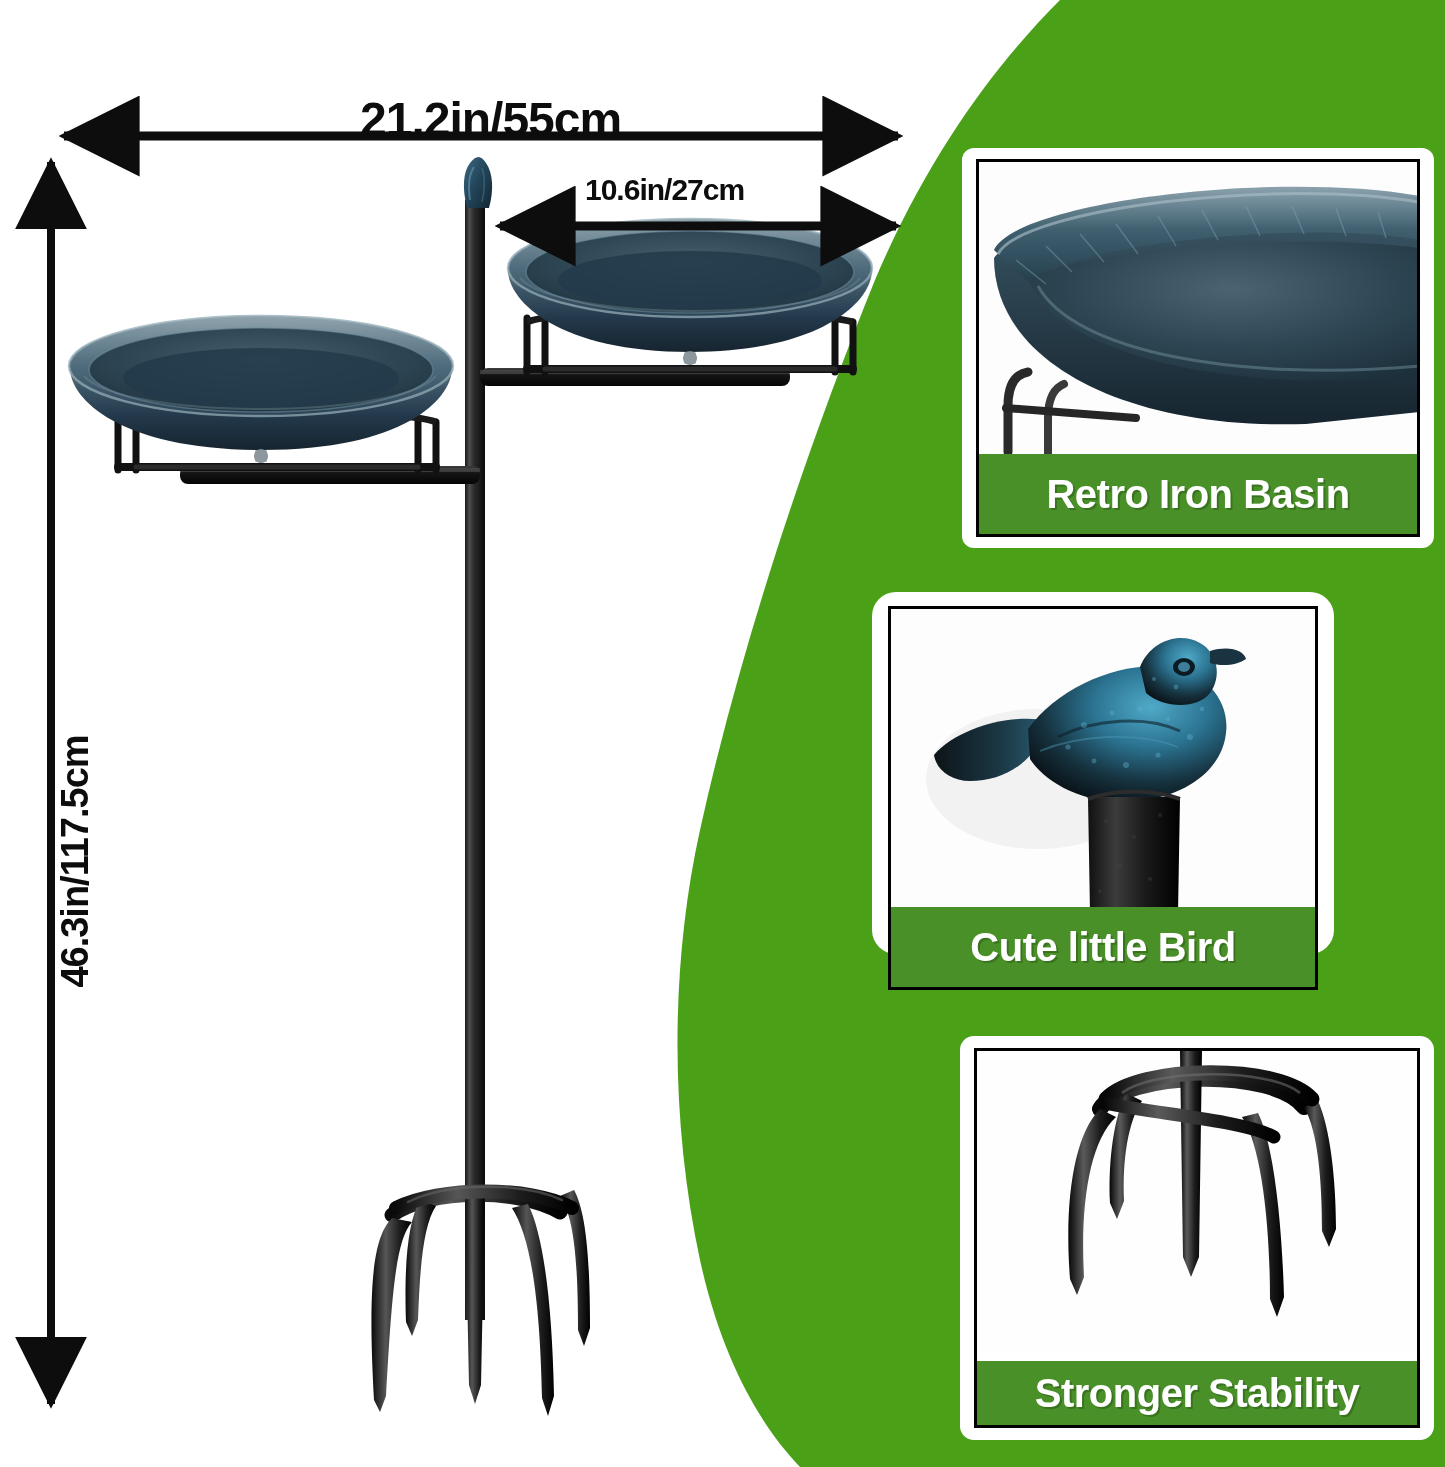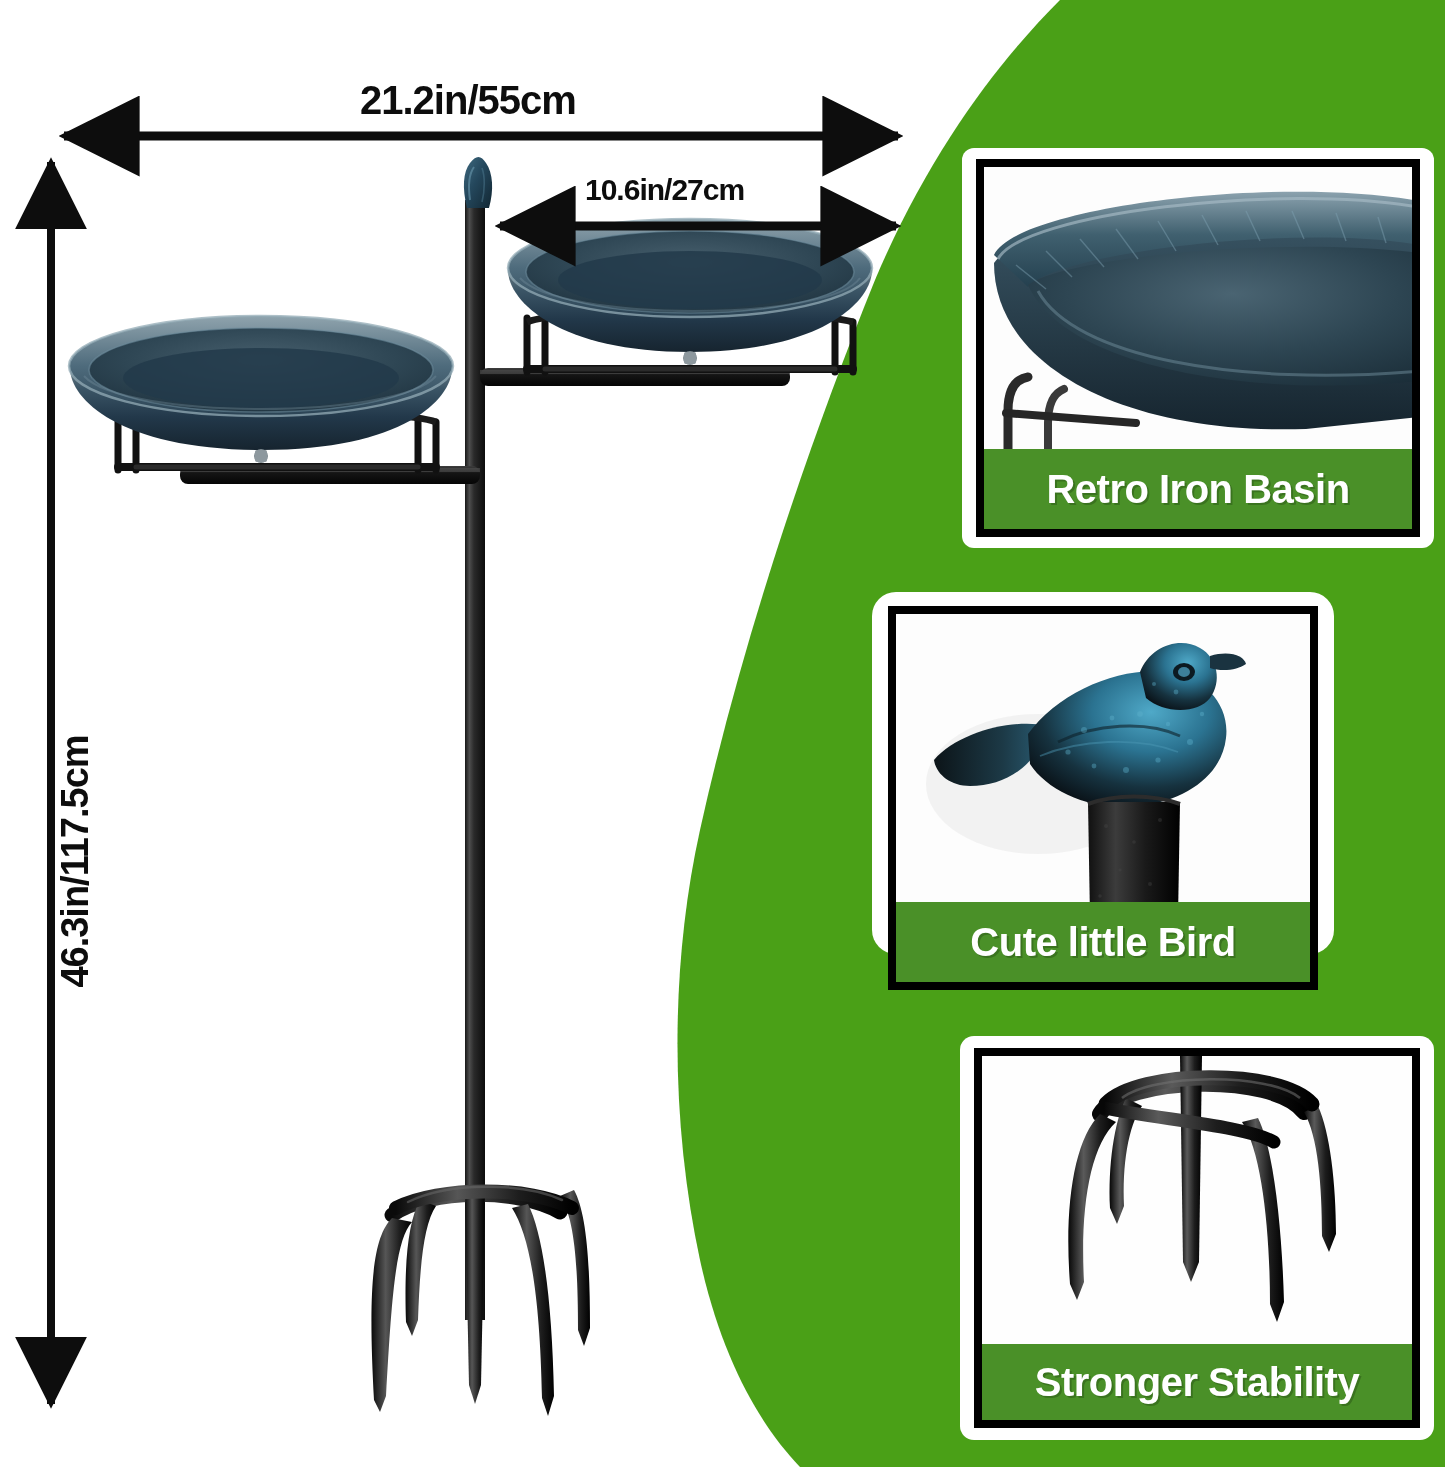--- a/index.html
+++ b/index.html
@@ -17,21 +17,21 @@
 
   
   .dim-label{
     position:absolute;
     font-weight:bold;
     color:#0d0d0d;
     letter-spacing:-1px;
     white-space:nowrap;
     font-family:"Liberation Sans", sans-serif;
   }
-  #dim-width-label{left:360px;top:78px;font-size:40px;}
+  #dim-width-label{left:360px;top:92px;font-size:48px;}
   #dim-bowl-label{left:585px;top:173px;font-size:30px;}
   #dim-height-label{
     left:-135px;top:840px;font-size:38px;
     transform:rotate(-90deg);
     transform-origin:center center;
     width:420px;text-align:center;
   }
 
   
   #arrows{position:absolute;left:0;top:0;width:1445px;height:1467px;pointer-events:none;}
@@ -40,21 +40,21 @@
   #product{position:absolute;left:0;top:0;width:960px;height:1467px;}
   .card-outer-white{
     position:absolute;
     background:#ffffff;
     border-radius:12px;
     box-sizing:border-box;
   }
   .card-inner{
     position:absolute;
     box-sizing:border-box;
-    border:8px solid #000000;
+    border:3px solid #000000;
     background:#ffffff;
     overflow:hidden;
   }
   .card-photo{
     position:absolute;left:0;top:0;right:0;
     background:#fdfdfd;
     overflow:hidden;
   }
   .card-caption{
     position:absolute;left:0;right:0;bottom:0;
@@ -403,19 +403,19 @@
 
           <path d="M330 56 C 344 80, 348 130, 348 180 L355 196 L362 178
                    C 362 128, 356 76, 344 50 Z" fill="url(#c3p)"></path>
 
           <path d="M132 48 C 164 14, 306 12, 338 48" stroke="url(#c3p)" stroke-width="15" fill="none" stroke-linecap="round"></path>
           <path d="M148 42 C 178 18, 294 16, 326 42" stroke="#737373" stroke-width="2.6" fill="none" opacity=".55"></path>
 
           <path d="M130 52 C 190 64, 272 70, 300 86" stroke="url(#c3p)" stroke-width="13" fill="none" stroke-linecap="round"></path>
         </svg>
       </div>
-      <div class="card-caption" style="height:76px;">
+      <div class="card-caption" style="height:64px;">
         <span>Stronger Stability</span>
       </div>
     </div>
   </div>
 
 </div>
 
 </body></html>

